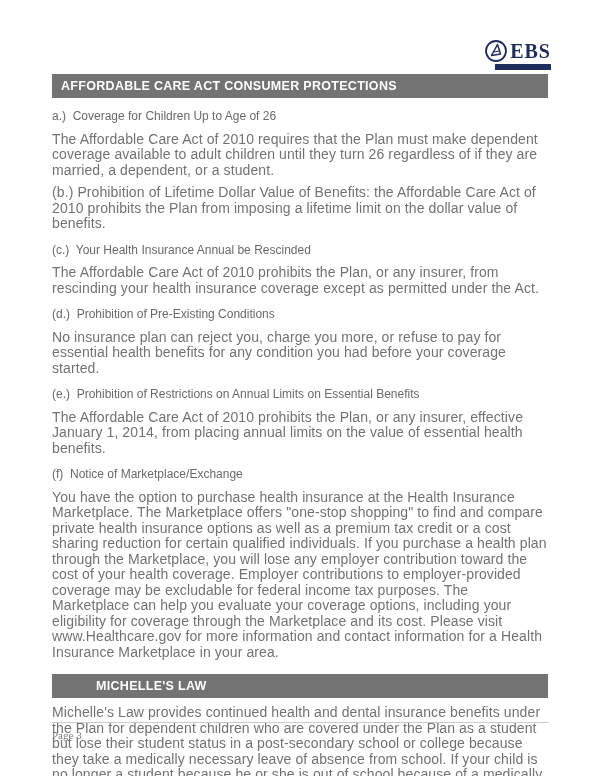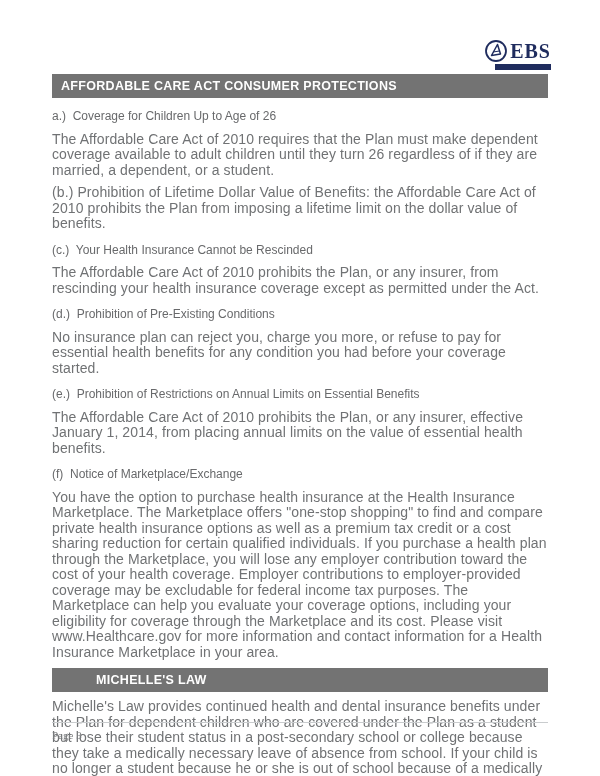--- a/index.html
+++ b/index.html
@@ -40,21 +40,21 @@
     background: #737373;
     color: #ffffff;
     font-size: 12.5px;
     font-weight: 700;
     letter-spacing: 0.3px;
     height: 24px;
     line-height: 24px;
     padding-left: 9px;
     margin: 0;
   }
-  .section-bar.second { margin-top: 8px; padding-left: 44px; }
+  .section-bar.second { margin-top: 14px; padding-left: 44px; }
   .subheading {
     color: #68696b;
     font-size: 12px;
     margin: 11px 0 0 0;
     white-space: pre-wrap;
     line-height: 15.5px;
   }
   .paragraph {
     color: #707274;
     font-size: 14px;
@@ -90,21 +90,21 @@
   <div class="logo-strip"></div>
 </div>
 
 <div class="content">
 
   <div class="section-bar">AFFORDABLE CARE ACT CONSUMER PROTECTIONS</div>
 
   <p class="subheading">a.)  Coverage for Children Up to Age of 26</p>
   <p class="paragraph">The Affordable Care Act of 2010 requires that the Plan must make dependent coverage available to adult children until they turn 26 regardless of if they are married, a dependent, or a student.</p>
   <p class="paragraph">(b.)   Prohibition of Lifetime Dollar Value of Benefits: the Affordable Care Act of 2010 prohibits the Plan from imposing a lifetime limit on the dollar value of benefits.</p>
-  <p class="subheading">(c.)  Your Health Insurance Cannot be Rescinded</p>
+  <p class="subheading">(c.)  Your Health Insurance Annual be Rescinded</p>
   <p class="paragraph">The Affordable Care Act of 2010 prohibits the Plan, or any insurer, from rescinding your health insurance coverage except as permitted under the Act.</p>
   <p class="subheading">(d.)  Prohibition of Pre-Existing Conditions</p>
   <p class="paragraph">No insurance plan can reject you, charge you more, or refuse to pay for essential health benefits for any condition you had before your coverage started.</p>
   <p class="subheading">(e.)  Prohibition of Restrictions on Annual Limits on Essential Benefits</p>
   <p class="paragraph">The Affordable Care Act of 2010 prohibits the Plan, or any insurer, effective January 1, 2014, from placing annual limits on the value of essential health benefits.</p>
   <p class="subheading">(f)  Notice of Marketplace/Exchange</p>
   <p class="paragraph">You have the option to purchase health insurance at the Health Insurance Marketplace. The Marketplace offers "one-stop shopping" to find and compare private health insurance options as well as a premium tax credit or a cost sharing reduction for certain qualified individuals. If you purchase a health plan through the Marketplace, you will lose any employer contribution toward the cost of your health coverage. Employer contributions to employer-provided coverage may be excludable for federal income tax purposes. The Marketplace can help you evaluate your coverage options, including your eligibility for coverage through the Marketplace and its cost. Please visit www.Healthcare.gov for more information and contact information for a Health Insurance Marketplace in your area.</p>
 
   <div class="section-bar second">MICHELLE'S LAW</div>
 

